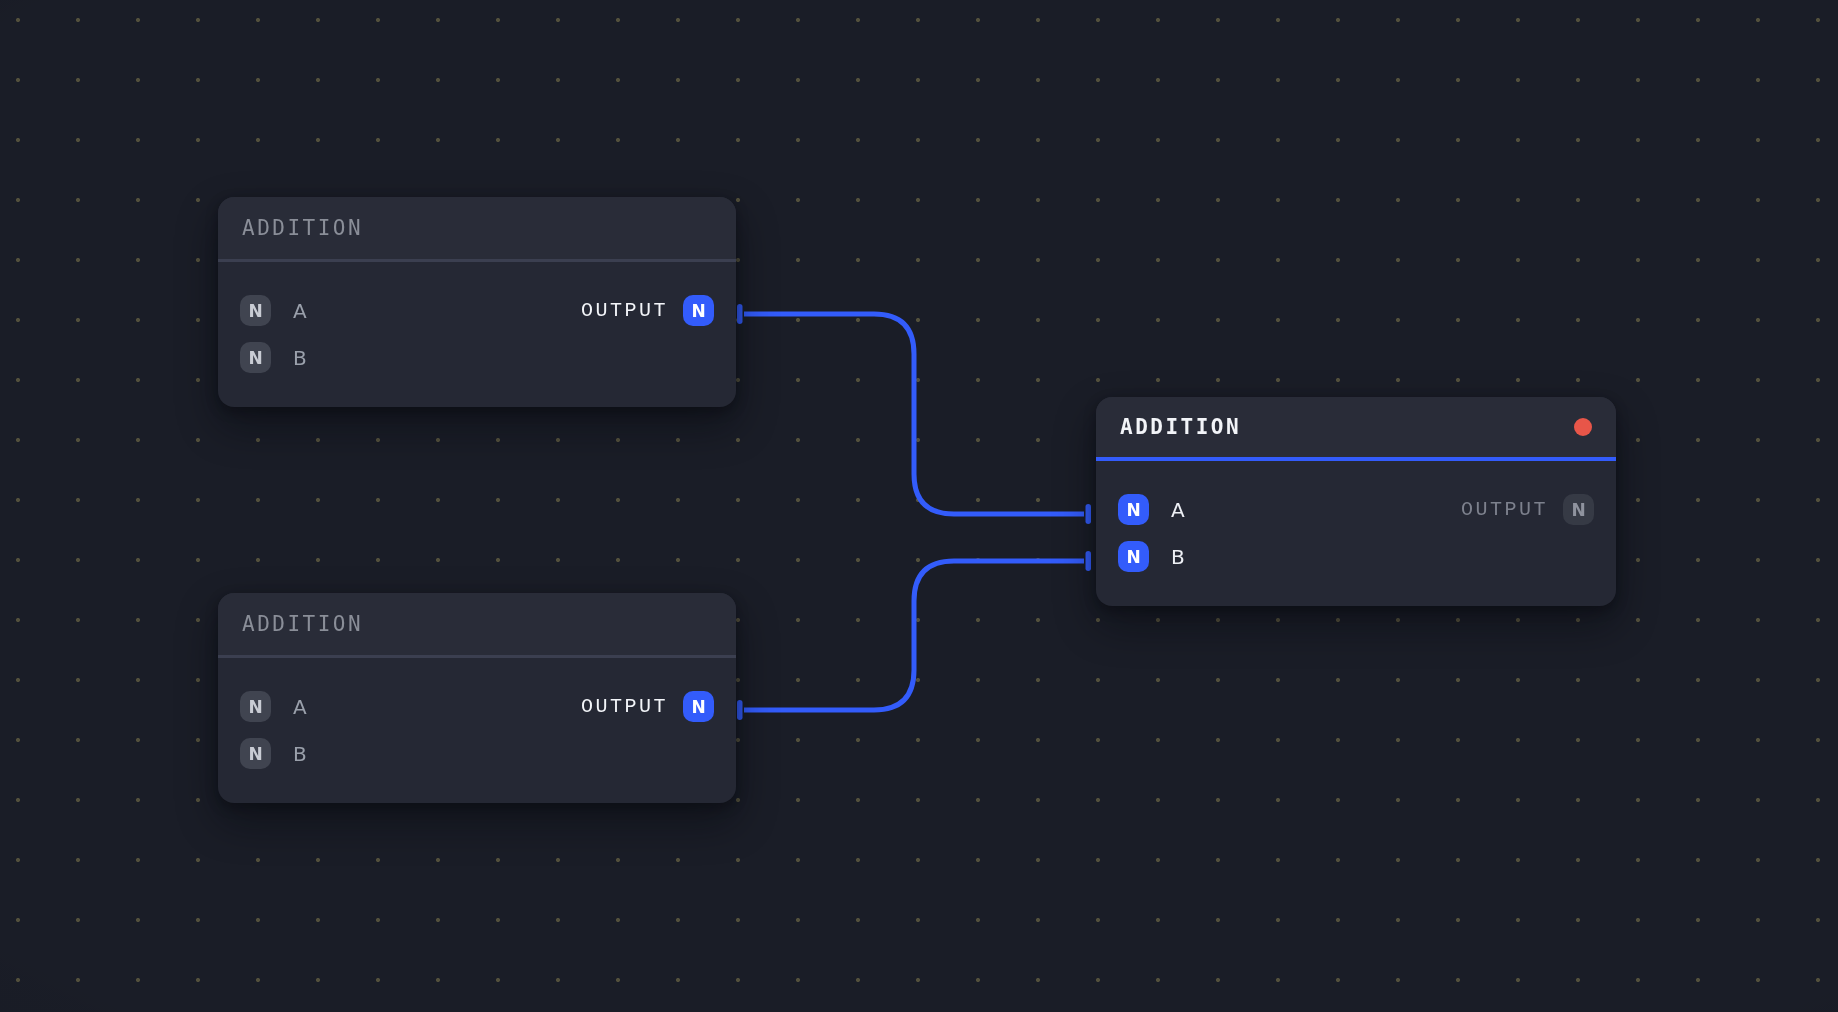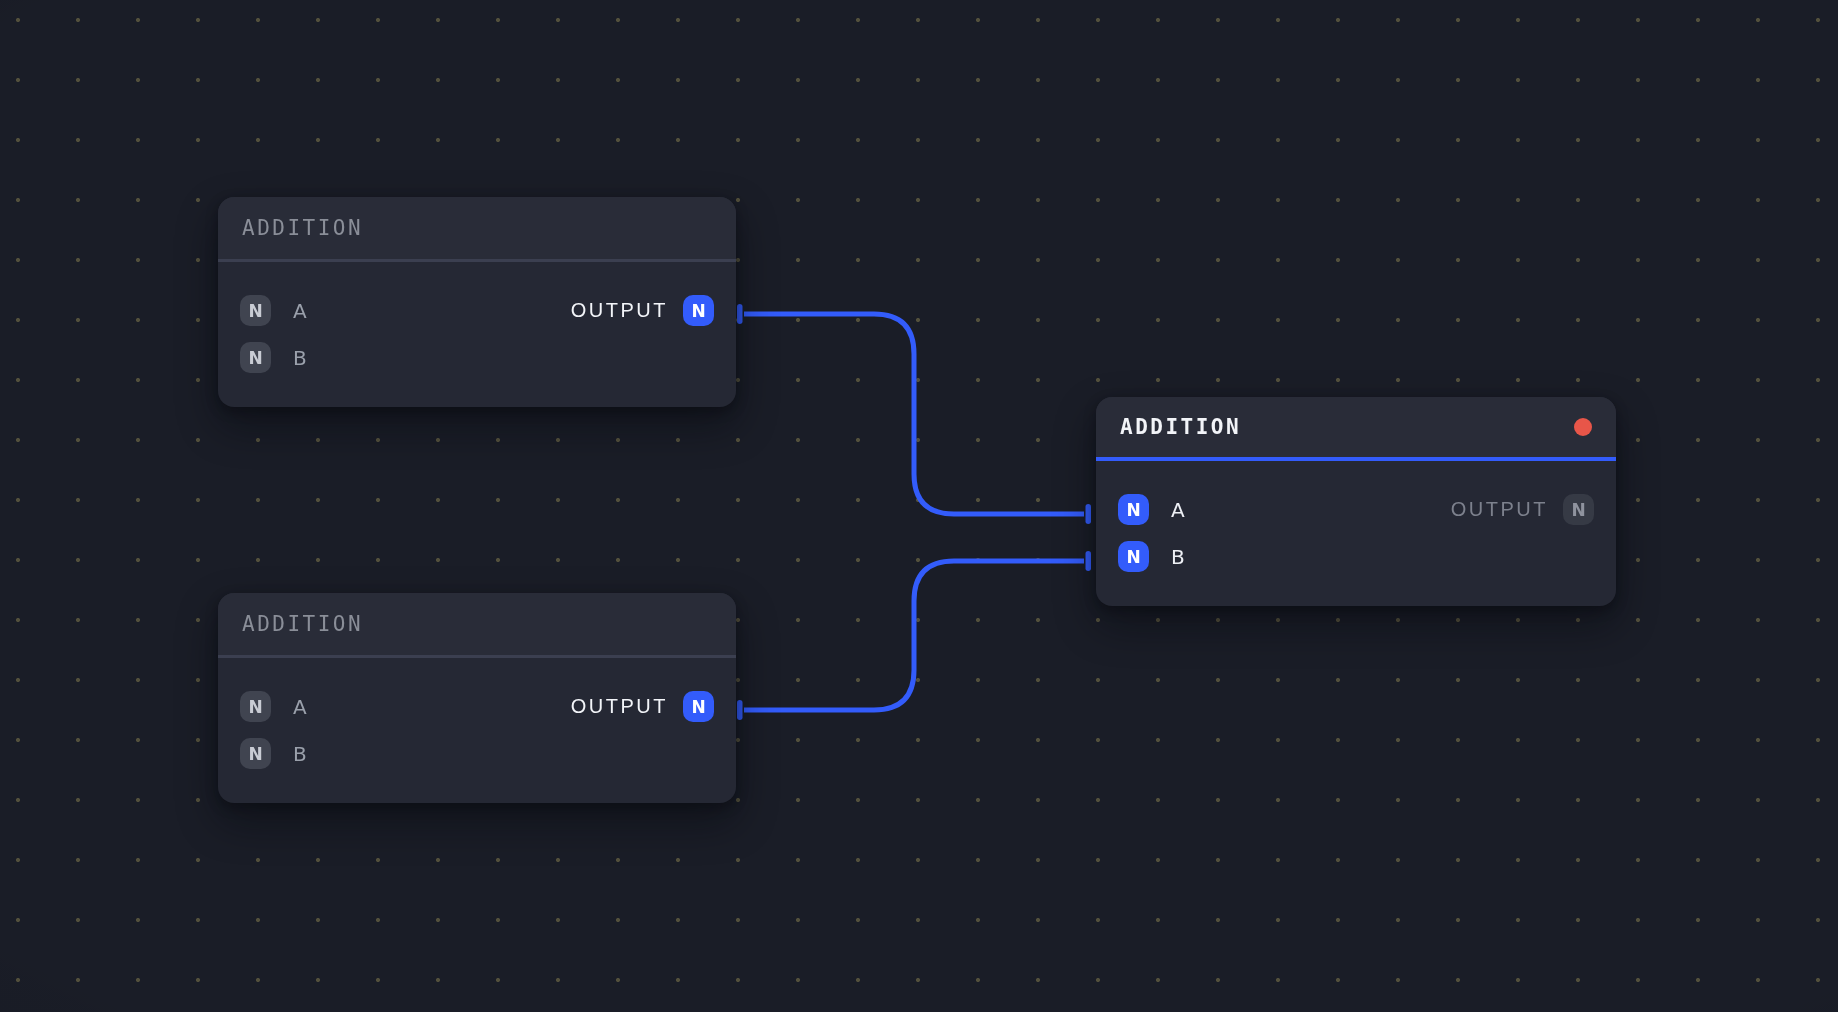--- a/index.html
+++ b/index.html
@@ -68,21 +68,21 @@
   .badge-blue{background:var(--accent);color:#ffffff;}
   .port-label{
     margin-left:22px;
     font-family:"DejaVu Sans", "Liberation Sans", sans-serif;
     font-size:20px;
   }
   .port-label.muted{color:#9aa0ab;}
   .port-label.bright{color:#eef0f5;}
   .output-label{
     margin-right:15px;
-    font-family:Liberation Sans, sans-serif;
+    font-family:Liberation Mono, monospace;
     font-size:20px;letter-spacing:2.5px;
   }
   .output-label.bright{color:#f3f5f9;}
   .output-label.muted{color:#7d818d;}
 </style>
 </head>
 <body>
 
 <div class="stage">
 

